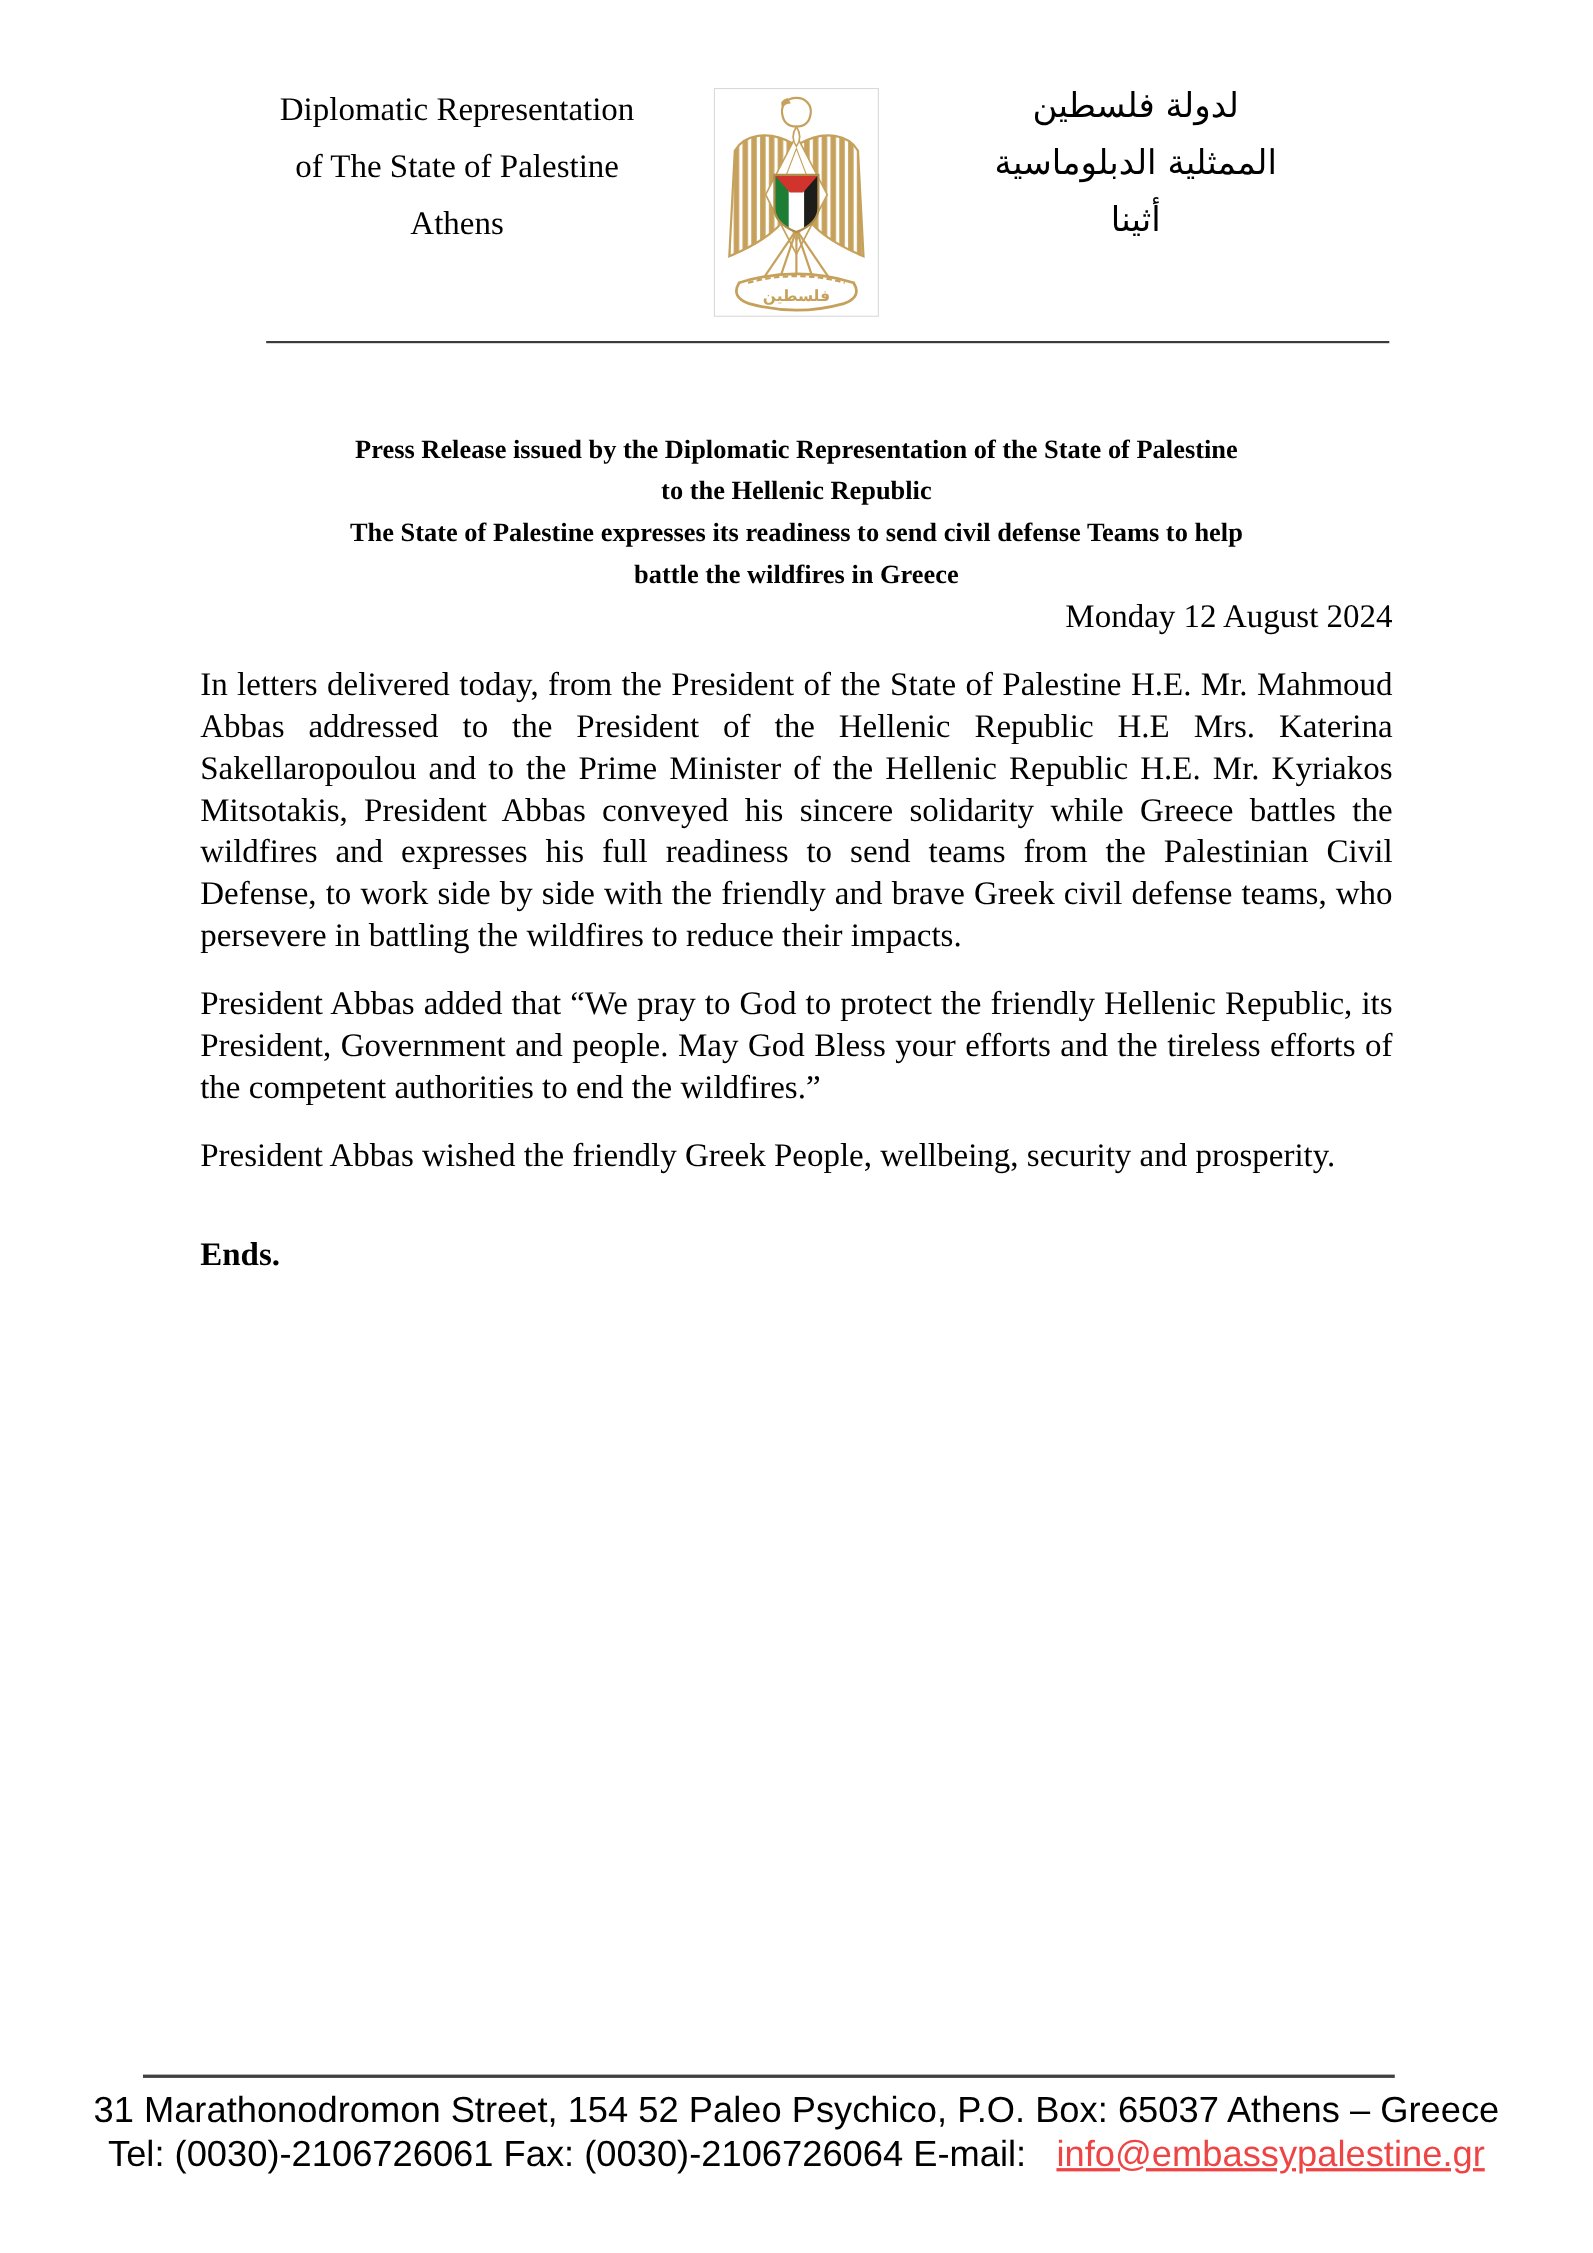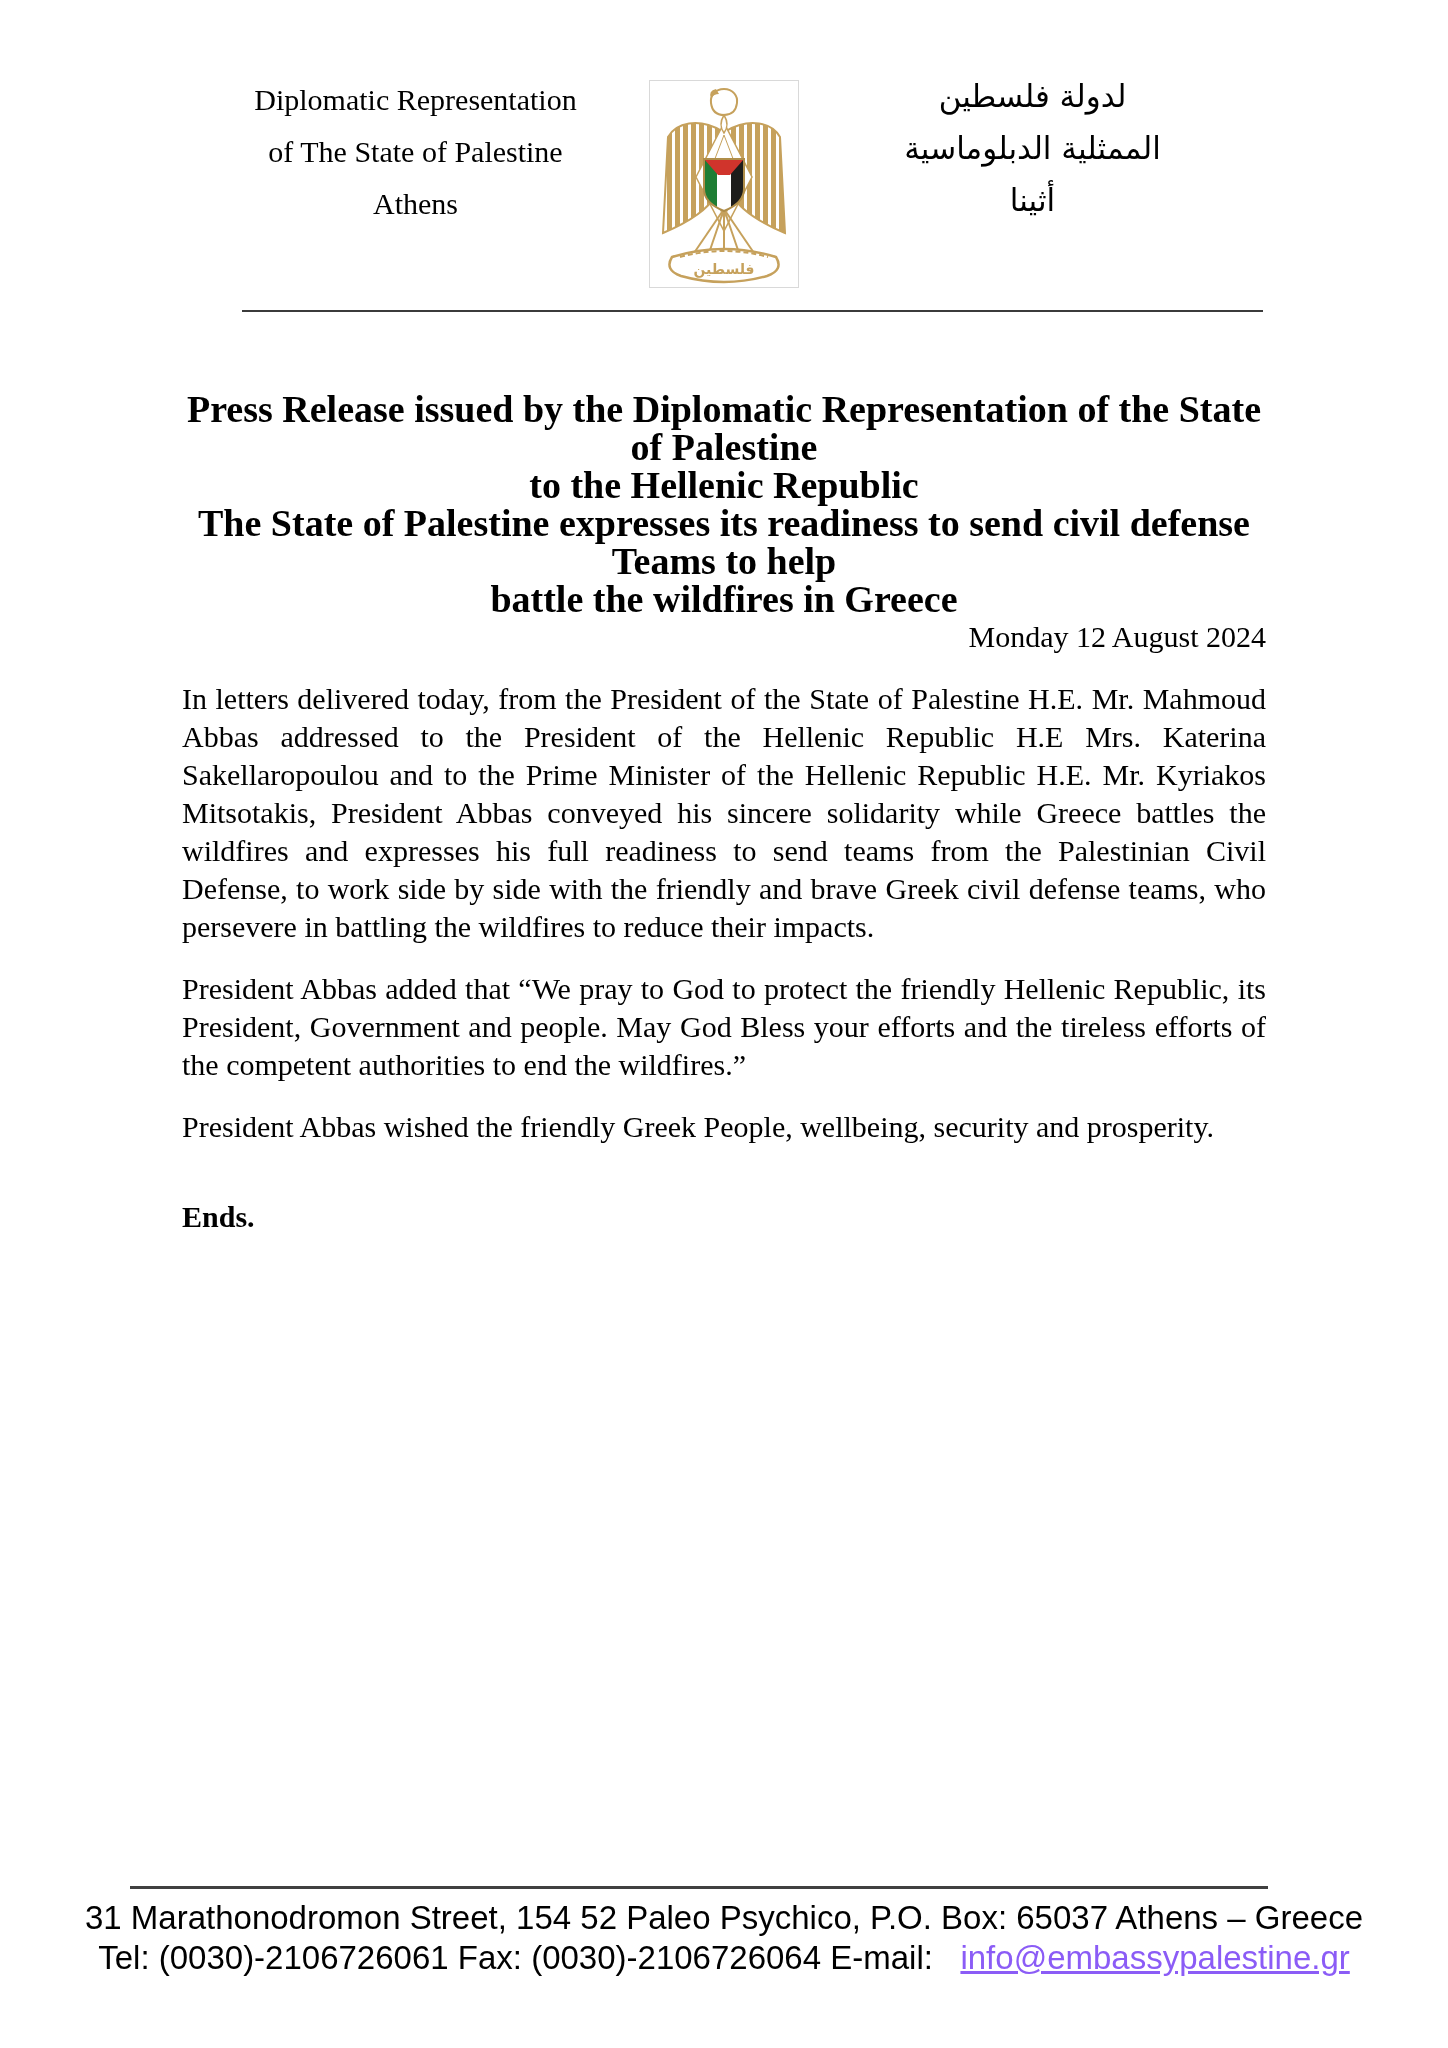--- a/index.html
+++ b/index.html
@@ -45,21 +45,21 @@
   .hdr-divider {
     height: 2px;
     background: #3b3b3b;
     margin: 22px 103px 0 160px;
   }
   
   .doc-heading {
     margin: 78px 100px 0 100px;
     text-align: center;
     font-weight: bold;
-    font-size: 38px;
+    font-size: 24px;
     line-height: 38px;
   }
   .date-line {
     margin: 0 100px;
     text-align: right;
     font-size: 30px;
     line-height: 38px;
   }
   
   .body-text { margin: 0 100px; }
@@ -90,21 +90,21 @@
     top: 1898px;
     left: 0;
     width: 100%;
     text-align: center;
     font-family: "Liberation Sans", "DejaVu Sans", sans-serif;
     font-size: 33px;
     line-height: 40px;
     color: #000000;
   }
   .email-link {
-    color: #8b5cf6;
+    color: #ef4444;
     text-decoration: underline;
     cursor: pointer;
     text-align: center;
   }
 </style>
 </head>
 <body>
 
 <div class="page">
 

